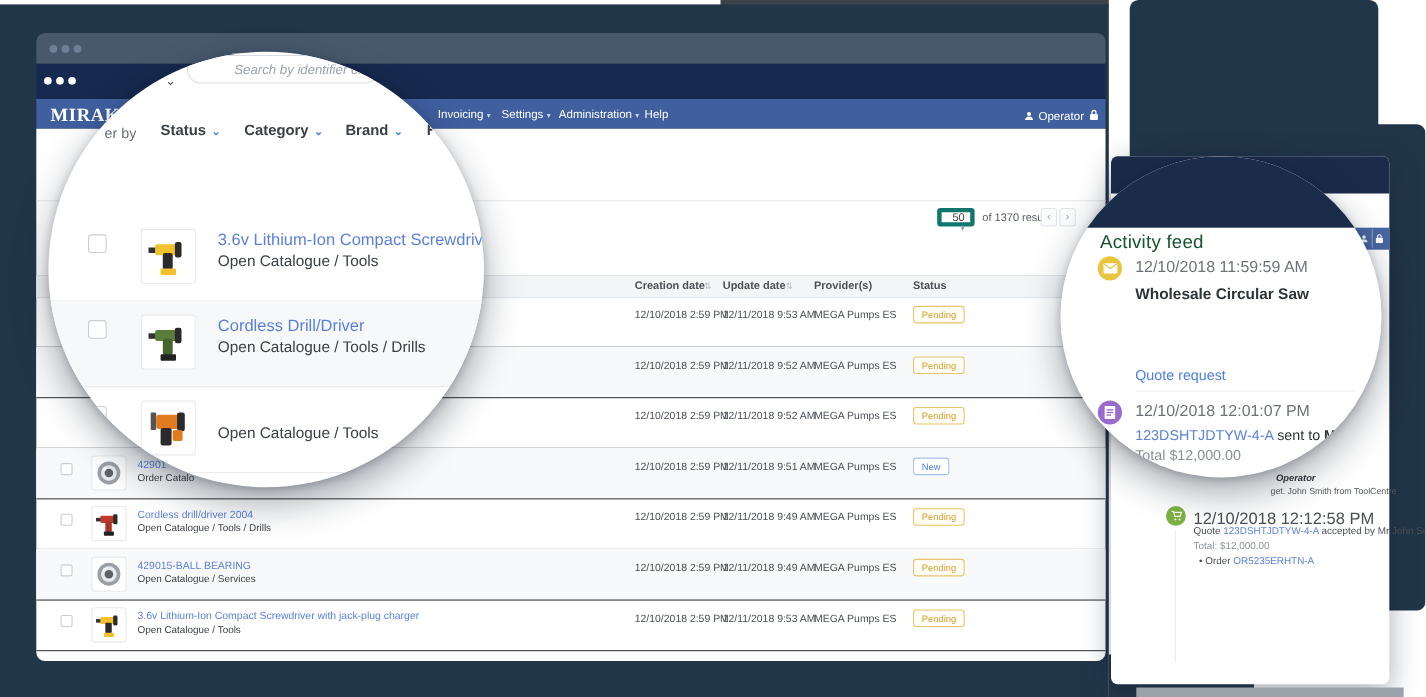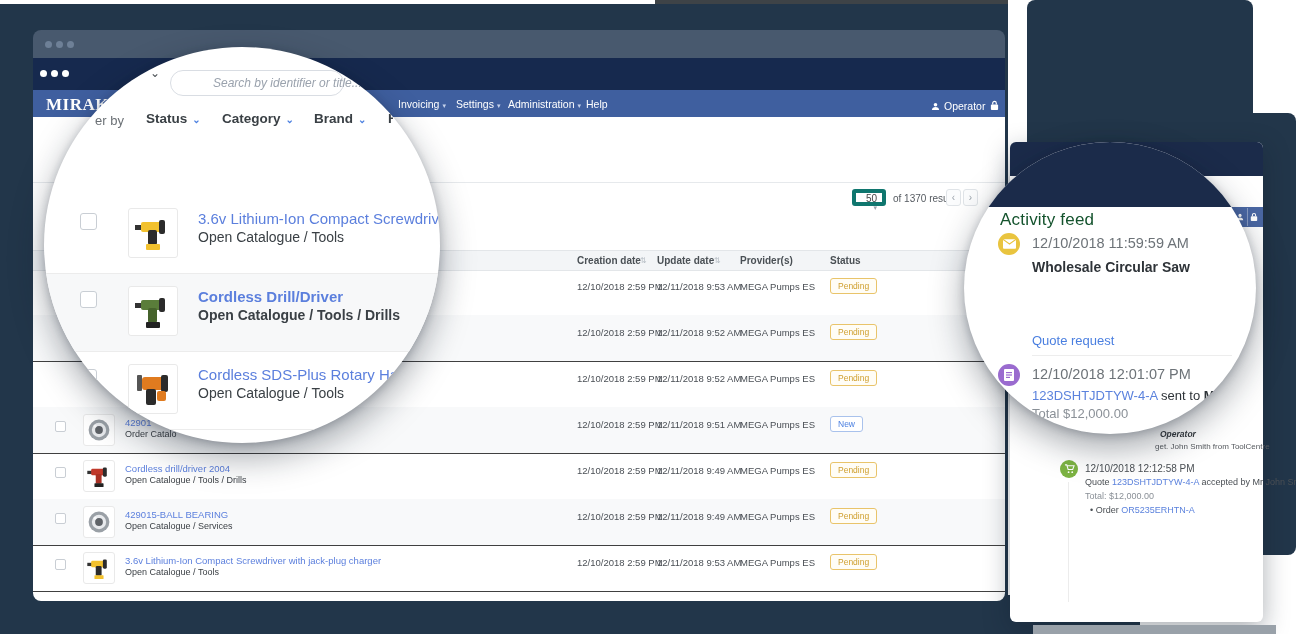--- a/index.html
+++ b/index.html
@@ -45,40 +45,40 @@
   .searchpill{border:1px solid #d9dde3;border-radius:13px;background:#fff;box-sizing:border-box;
               display:flex;align-items:center;}
   .searchpill .ph{font-size:12px;font-style:italic;color:#9aa2ad;padding-left:42px;white-space:nowrap;}
   .mchevron{color:#4a5055;font-size:12px;}
   .filtfrag{font-size:13px;color:#6b7075;}
   .filtitem{font-size:13.5px;font-weight:bold;color:#3a4045;white-space:nowrap;}
   .filtcaret{color:#4a7fe0;font-size:10px;margin-left:5px;}
   .mheader{background:#f5f6f7;border-top:1px solid #e2e5e8;border-bottom:1px solid #e2e5e8;box-sizing:border-box;}
   .mhtitle{font-size:13.5px;font-weight:bold;color:#3f454a;}
   .mrow{box-sizing:border-box;border-bottom:1px solid #ececec;}
-  .mrow.alt{background:#f7f8f9;font-weight:bold;}
+  .mrow.alt{background:#f7f8f9;}
   .mtitle{font-size:15px;color:#5b7fdd;white-space:nowrap;}
   .mcat{font-size:14px;color:#3a4045;white-space:nowrap;}
   
   .panel{background:#fff;border-radius:6px;box-shadow:0 8px 26px rgba(15,25,40,.35);}
   .panelchrome{background:#1b2b4a;border-radius:6px 6px 0 0;}
   .panelblue{background:#4a67a3;}
   .btngroup{background:#4a67a3;border-radius:3px;display:flex;overflow:hidden;}
   .btnseg{display:flex;align-items:center;justify-content:center;}
   .btnseg+.btnseg{border-left:1px solid rgba(255,255,255,.35);}
   .feedtitle{font-size:17px;color:#14532d;letter-spacing:.2px;}
   .icircle{border-radius:50%;display:flex;align-items:center;justify-content:center;}
   .fdate{font-size:14.5px;color:#6d7378;white-space:nowrap;}
   .fsubj{font-size:14px;font-weight:bold;color:#2e3338;white-space:nowrap;}
   .fpart{font-size:13px;color:#2e3338;white-space:nowrap;}
   .fbody{font-size:12.5px;line-height:1.45;color:#43484d;}
   .flink{font-size:13px;color:#4a7fe0;white-space:nowrap;}
   .ftotal{font-size:13px;color:#8a9097;white-space:nowrap;}
   .bluelink{color:#5b82dd;}
-  .smdate{font-size:10px;color:#4a4f54;white-space:nowrap;}
+  .smdate{font-size:15px;color:#4a4f54;white-space:nowrap;}
   .smline{font-size:9px;color:#4a4f54;white-space:nowrap;}
   .smgray{font-size:9px;color:#8a9097;white-space:nowrap;}
   .frag1{font-size:8.5px;font-weight:bold;font-style:italic;color:#33383d;white-space:nowrap;}
   .frag2{font-size:8px;color:#55595e;white-space:nowrap;}
   b{font-weight:bold;}
 </style>
 </head>
 <body>
 
 <div id="stage">
@@ -292,21 +292,21 @@
         </svg>
     </div>
     <span class="fdate abs" style="left:68px;top:224px;">12/10/2018 12:01:07 PM</span>
     <span class="fpart abs" style="left:68px;top:246px;"><span class="bluelink">123DSHTJDTYW-4-A</span><span> sent to </span><b>Mr John Smith</b></span>
     <span class="ftotal abs" style="left:68px;top:264px;">Total $12,000.00</span>
   </div>
 
   <div class="abs bubble" style="left:44px;top:47px;width:396px;height:396px;">
 
     <span class="mchevron abs" style="left:106px;top:19px;">⌄</span>
-    <div class="searchpill abs" style="left:126px;top:23px;width:174px;height:26px;">
+    <div class="searchpill abs" style="left:126px;top:3px;width:174px;height:26px;">
       <span class="ph">Search by identifier or title...</span>
     </div>
 
     <span class="filtfrag abs" style="left:51px;top:66px;">er by</span>
     <span class="filtitem abs" style="left:102px;top:64px;"><span>Status</span><span class="filtcaret">⌄</span></span>
     <span class="filtitem abs" style="left:178px;top:64px;"><span>Category</span><span class="filtcaret">⌄</span></span>
     <span class="filtitem abs" style="left:270px;top:64px;"><span>Brand</span><span class="filtcaret">⌄</span></span>
     <span class="filtitem abs" style="left:344px;top:64px;width:5px;overflow:hidden;display:inline-block;">H</span>
 
 
@@ -342,18 +342,17 @@
       <span class="cbx abs" style="left:36px;top:17px;width:17px;height:17px;border-radius:3px;"></span>
       <div class="imgbox abs" style="left:84px;top:12px;width:50px;height:50px;">
         <svg width="40" height="40" viewBox="0 0 40 40">
             <rect x="4" y="6" width="5" height="16" rx="1" fill="#555"></rect>
             <rect x="9" y="8" width="22" height="13" rx="3" fill="#e07b1f"></rect>
             <rect x="28" y="6" width="7" height="17" rx="2" fill="#2b2b2b"></rect>
             <rect x="13" y="20" width="10" height="16" rx="2" fill="#2b2b2b"></rect>
             <rect x="24" y="22" width="9" height="10" rx="2" fill="#e07b1f"></rect>
           </svg>
       </div>
-      <span class="mtitle abs" style="left:154px;top:14px;">Cordless SDS-Plus Rotary Hammer</span>
       <span class="mcat abs" style="left:154px;top:33px;">Open Catalogue / Tools</span>
     </div>
   </div>
 
 </div>
 
 </body></html>

